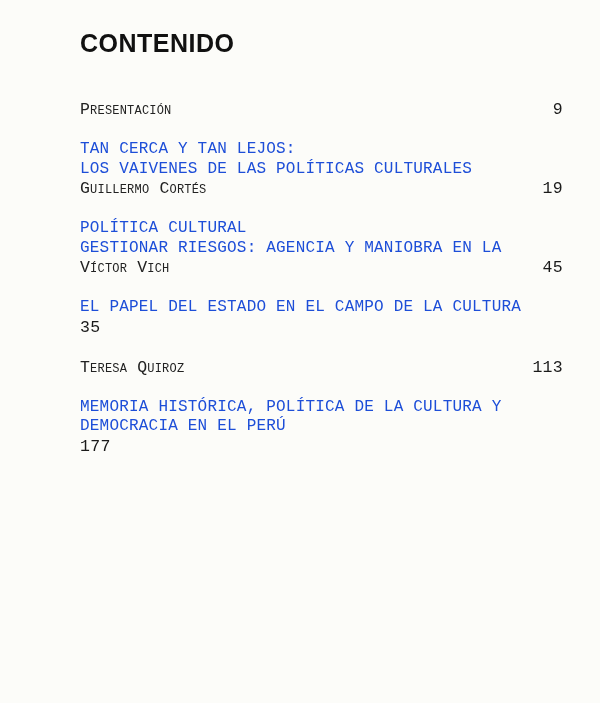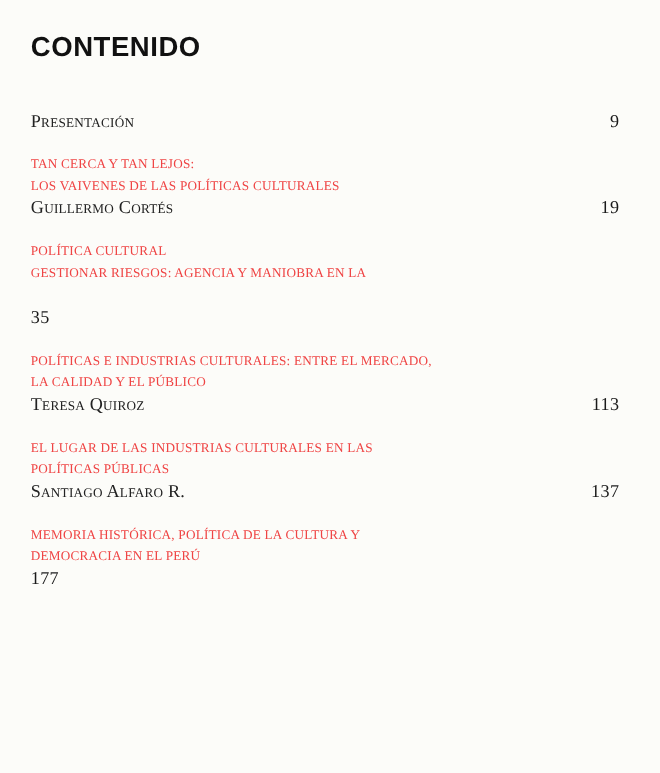--- a/index.html
+++ b/index.html
@@ -8,43 +8,44 @@
     height: 703px;
     background: #fcfcf9;
     overflow: hidden;
     font-family: "Liberation Serif", serif;
     color: #1e1e1e;
   }
   .page {
     box-sizing: border-box;
     width: 600px;
     height: 703px;
-    padding: 28px 37px 0 28px;
+    padding: 28px 37px 0 80px;
     border-radius: 20px;
   }
   .doc-title {
     font-family: "Liberation Sans", sans-serif;
     font-weight: bold;
     font-size: 25px;
     line-height: 30px;
     letter-spacing: 0.5px;
     color: #111;
     margin: 0;
   }
   .toc-list {
     margin-top: 42px;
   }
   .entry {
     margin-bottom: 20.5px;
+    font-family: Liberation Mono, monospace;
   }
   .title-line {
-    font-size: 12px;
+    font-size: 16px;
     line-height: 19.5px;
     letter-spacing: 0.2px;
-    color: #ef4444;
+    color: #1d4ed8;
   }
   .last-line {
     display: flex;
     justify-content: space-between;
     align-items: baseline;
     line-height: 19.5px;
   }
   .author {
     font-size: 16.5px;
     font-variant-caps: small-caps;
@@ -83,49 +84,42 @@
       <span class="author">Guillermo Cortés</span>
       <span class="pagenum">19</span>
     </div>
   </div>
 
   <div class="entry">
     <div>
           <div class="title-line">POLÍTICA CULTURAL</div>
           <div class="title-line">GESTIONAR RIESGOS: AGENCIA Y MANIOBRA EN LA</div>
         </div>
+    <div class="last-line">
+      <span class="author">Víctor Vich</span>
+      <span class="pagenum">45</span>
+    </div>
   </div>
 
   <div class="entry">
+    <div>
+          <div class="title-line">EL PAPEL DEL ESTADO EN EL CAMPO DE LA CULTURA</div>
+        </div>
     <div class="last-line">
       <span class="pagenum">35</span>
     </div>
   </div>
 
   <div class="entry">
-    <div>
-          <div class="title-line">POLÍTICAS E INDUSTRIAS CULTURALES: ENTRE EL MERCADO,</div>
-          <div class="title-line">LA CALIDAD Y EL PÚBLICO</div>
-        </div>
     <div class="last-line">
       <span class="author">Teresa Quiroz</span>
       <span class="pagenum">113</span>
     </div>
   </div>
 
-  <div class="entry">
-    <div>
-          <div class="title-line">EL LUGAR DE LAS INDUSTRIAS CULTURALES EN LAS</div>
-          <div class="title-line">POLÍTICAS PÚBLICAS</div>
-        </div>
-    <div class="last-line">
-      <span class="author">Santiago Alfaro R.</span>
-      <span class="pagenum">137</span>
-    </div>
-  </div>
 
   <div class="entry">
     <div>
           <div class="title-line">MEMORIA HISTÓRICA, POLÍTICA DE LA CULTURA Y</div>
           <div class="title-line">DEMOCRACIA EN EL PERÚ</div>
         </div>
     <div class="last-line">
       <span class="pagenum">177</span>
     </div>
   </div>

